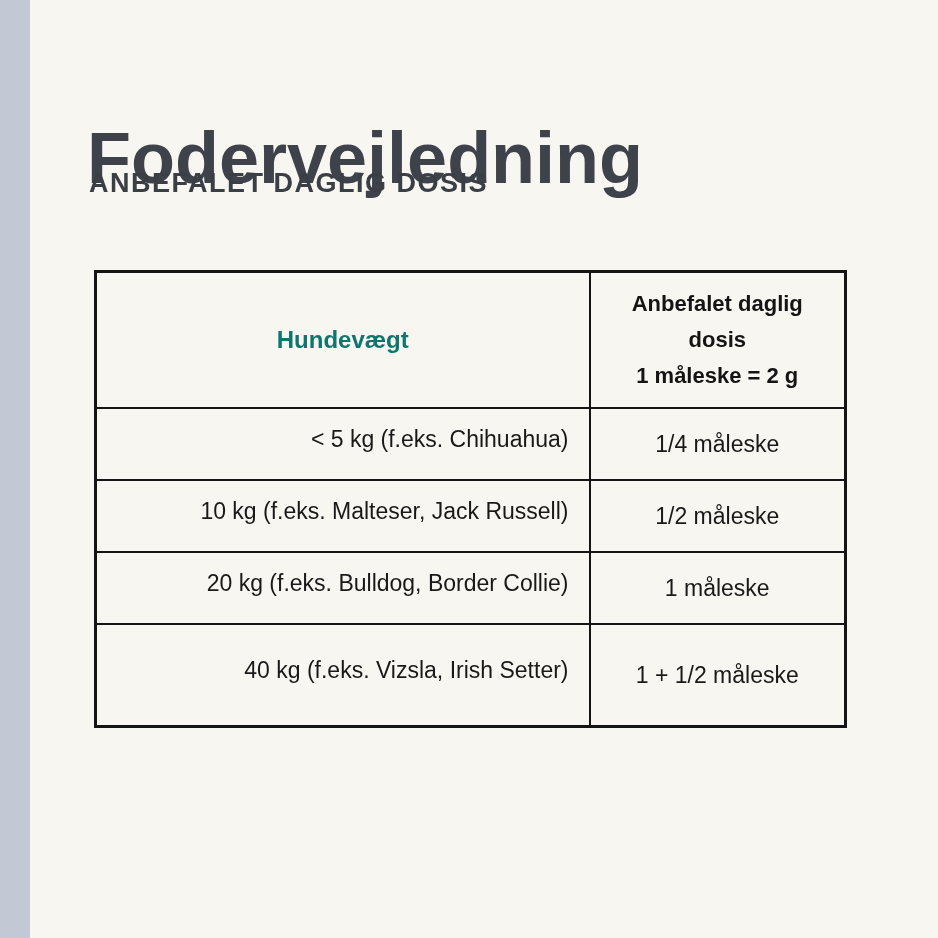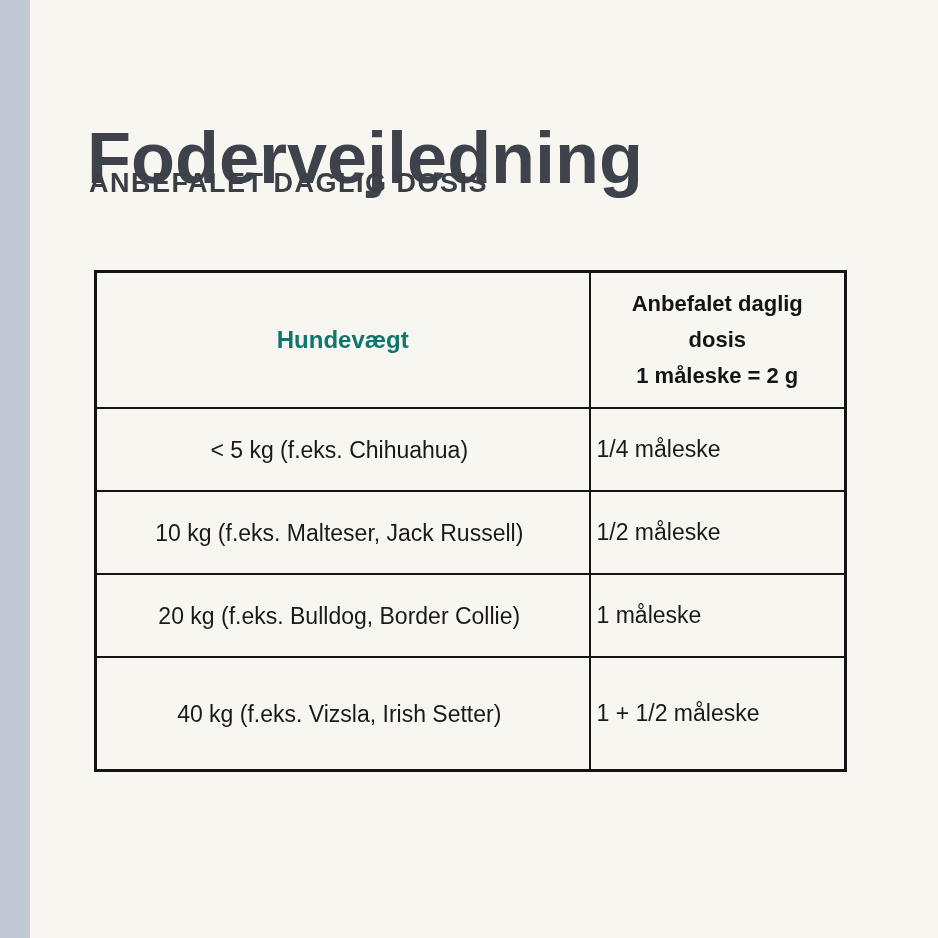--- a/index.html
+++ b/index.html
@@ -75,27 +75,28 @@
     color: #141414;
     padding: 0 10px;
   }
   th.dose-header .dose-header-phrase {
     max-width: 210px;
     margin: 0 auto;
   }
   td.weight-cell {
     height: 62px;
     font-size: 23px;
-    text-align: center;
+    text-align: right;
     vertical-align: middle;
-    padding: 11px 20px 8px 13px;
+    padding: 0 20px 8px 13px;
     line-height: 1.45;
   }
   td.dose-cell {
     font-size: 23px;
+    text-align: center;
     vertical-align: middle;
     padding: 18px 6px;
   }
   tbody tr:last-child td.weight-cell { height: 92px; }
 </style>
 </head>
 <body>
 
 <div class="accent-stripe"></div>
 

